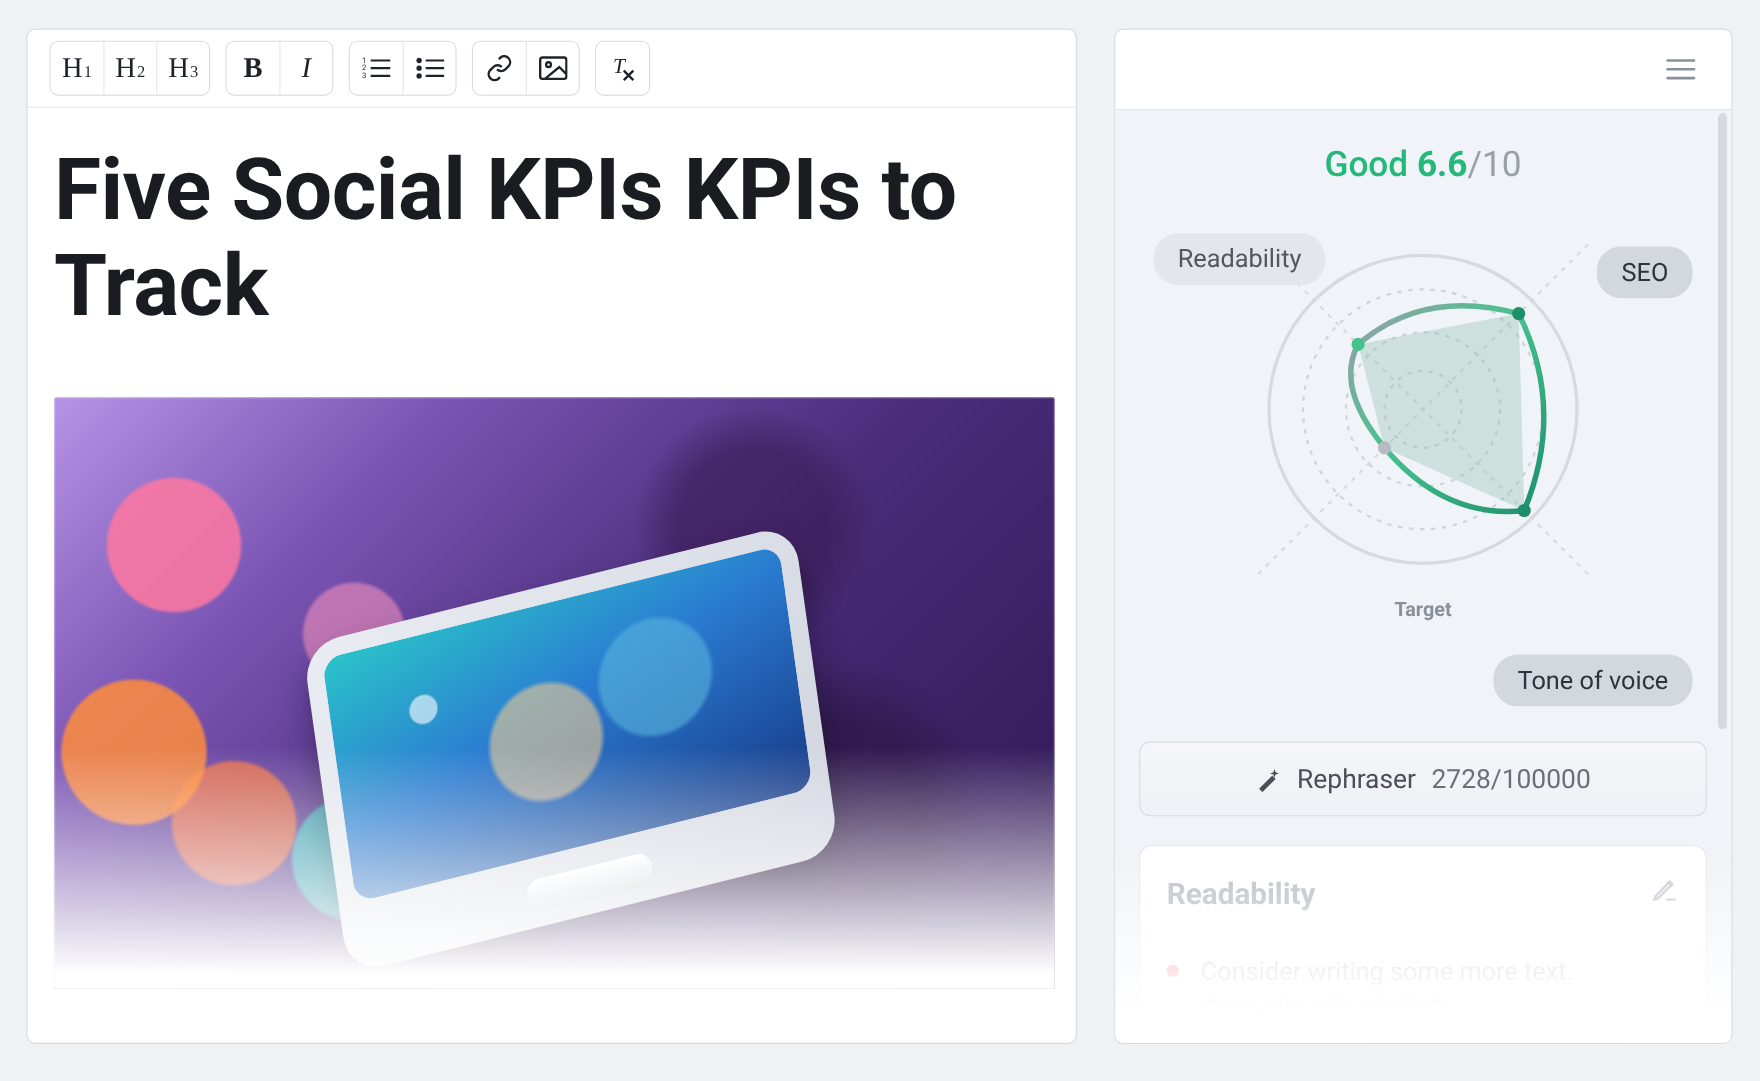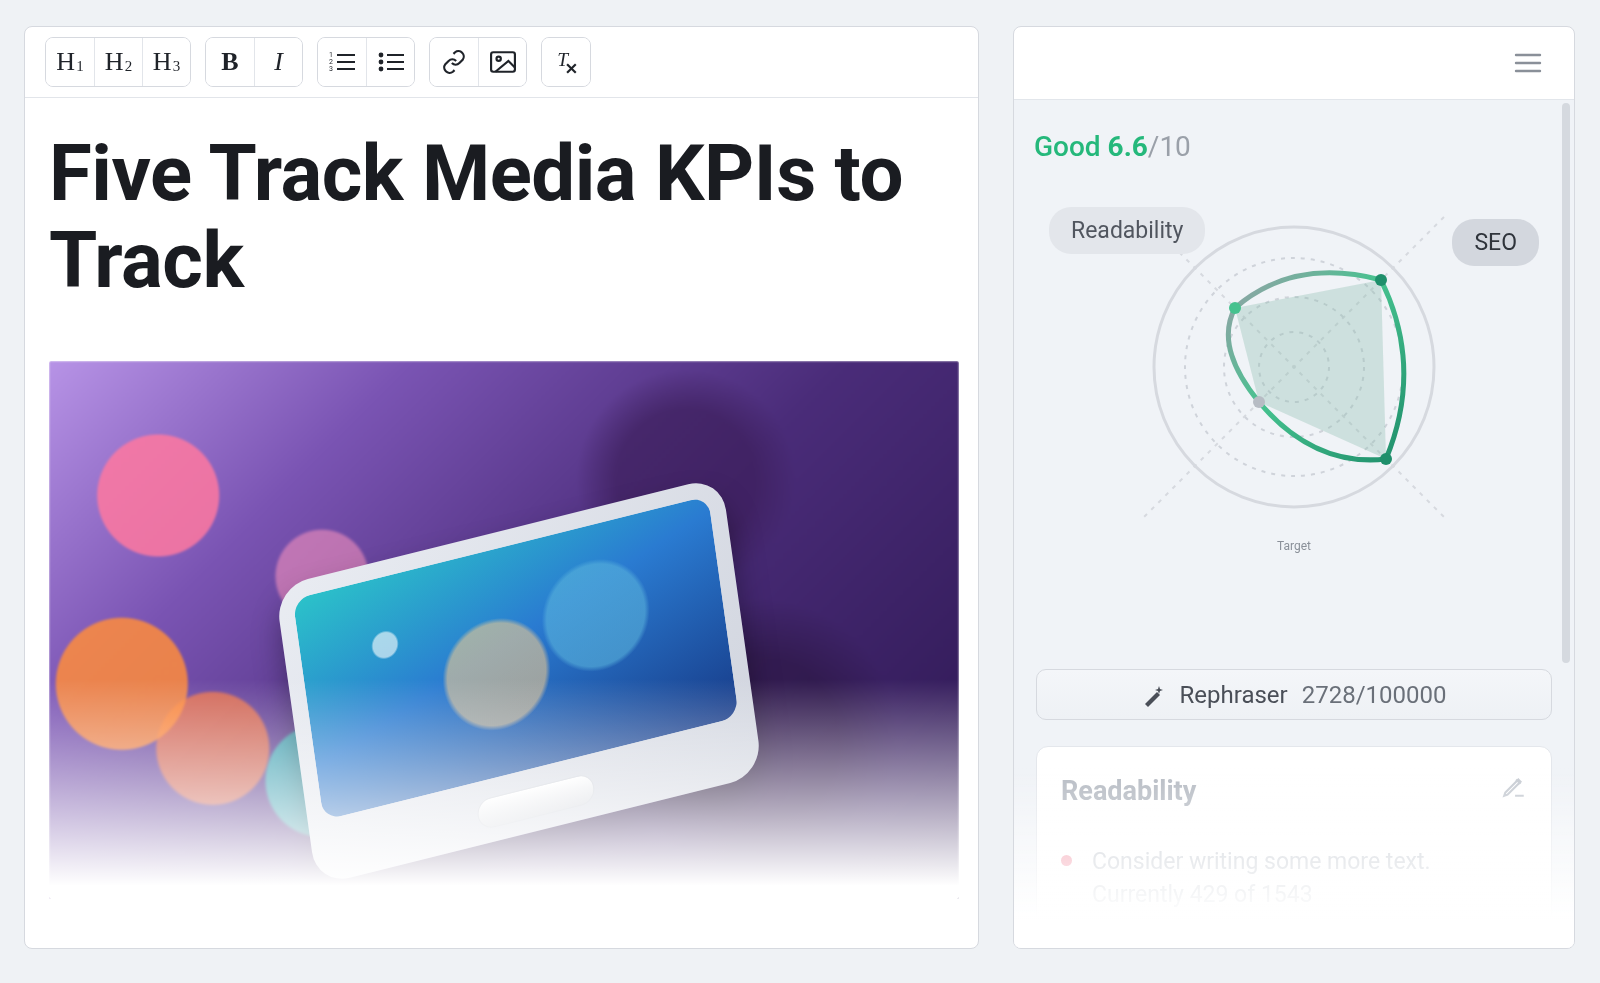--- a/index.html
+++ b/index.html
@@ -41,36 +41,36 @@
       linear-gradient(160deg,#2bc3c9 0%, #2a7bd1 45%, #173a87 100%);
   }
   .phone-btn { position:absolute; bottom:14px; left:50%; transform:translateX(-50%); width:120px; height:30px; border-radius:16px; background:linear-gradient(#fff,#d6d9df); border:1px solid #cfd3da; }
   .hero-fade { position:absolute; left:0; right:0; bottom:0; height:220px; background:linear-gradient(to top, #ffffff 6%, rgba(255,255,255,0) 100%); }
 
   
   .sidebar { flex:0 0 562px; background:#fff; border:1px solid #d6d9df; border-radius:8px; display:flex; flex-direction:column; overflow:hidden; position:relative; }
   .side-top { height:72px; display:flex; align-items:center; justify-content:flex-end; padding:0 26px; }
   .menu-btn { width:40px; height:40px; border-radius:6px; display:flex; align-items:center; justify-content:center; cursor:pointer; }
   .side-content { flex:1; background:#f0f3f7; border-top:1px solid #e2e6eb; padding:30px 20px 0 20px; overflow-y:auto; position:relative; }
-  .score-line { font-size:28px; color:#9aa0a9; }
+  .score-line { text-align:center; font-size:32px; color:#9aa0a9; }
   .score-line .good { color:#25b87b; font-weight:500; }
   .score-line .val { color:#25b87b; font-weight:700; }
 
   .pill { background:#e3e6eb; color:#51565f; font-size:23px; padding:10px 22px; border-radius:22px; display:inline-block; cursor:pointer; }
   .pill.dark { background:#d3d7de; color:#2f343b; }
   .radar-wrap { position:relative; width:500px; height:430px; margin:20px auto 10px auto; }
   .radar-wrap svg { display:block; margin:0 auto; }
   .corner { position:absolute; }
   .corner.tl { top:0; left:5px; }
   .corner.tr { top:12px; right:5px; }
   .corner.bl { bottom:0; left:5px; }
   .corner.br { bottom:0; right:5px; }
-  .target-lbl { position:absolute; left:50%; transform:translateX(-50%); top:332px; font-size:12px; color:#8a9099; }
-
-  .rephraser { margin:32px 2px 0 2px; border:1px solid #d6d9df; border-radius:10px; background:linear-gradient(#f4f6f9,#eef1f5); height:51px; display:flex; align-items:center; justify-content:center; gap:14px; font-size:24px; color:#4a4f58; cursor:pointer; }
+  .target-lbl { position:absolute; left:50%; transform:translateX(-50%); top:332px; font-size:18px; color:#8a9099;font-weight:bold; }
+
+  .rephraser { margin:32px 2px 0 2px; border:1px solid #d6d9df; border-radius:10px; background:linear-gradient(#f4f6f9,#eef1f5); height:68px; display:flex; align-items:center; justify-content:center; gap:14px; font-size:24px; color:#4a4f58; cursor:pointer; }
   .rephraser .count { color:#6a7079; }
 
   .card { margin:26px 2px 0 2px; border:1px solid #e4e7ec; border-radius:12px; background:#fff; padding:28px 24px 0 24px; height:230px; overflow:hidden; position:relative; }
   .card h2 { font-size:27px; font-weight:700; color:#b7bcc4; }
   .pencil { position:absolute; top:26px; right:24px; color:#c7ccd3; cursor:pointer; }
   .suggestion { margin-top:38px; display:flex; gap:20px; align-items:flex-start; font-size:23px; line-height:1.45; color:#c7ccd3; }
   .dot { width:11px; height:11px; border-radius:50%; background:#f39aaa; flex:0 0 11px; margin-top:10px; }
   .sidebar-fade { position:absolute; left:0; right:0; bottom:0; height:180px; background:linear-gradient(to top,#ffffff 15%, rgba(255,255,255,0)); pointer-events:none; }
 
   .scrollbar { position:absolute; right:4px; top:76px; width:8px; height:560px; background:#d5d9df; border-radius:4px; }
@@ -143,21 +143,21 @@
         <div class="tb-btn">
           <svg width="26" height="26" viewBox="0 0 24 24">
             <text x="4" y="16" font-family="Georgia" font-style="italic" font-size="18" fill="#1f2329">T</text>
             <line x1="13" y1="14" x2="21" y2="22" stroke="#1f2329" stroke-width="2"></line>
               <line x1="21" y1="14" x2="13" y2="22" stroke="#1f2329" stroke-width="2"></line>
           </svg>
         </div>
       </div>
     </div>
     <div class="editor-body">
-      <h1 class="article-title">Five Track Media KPIs to Track</h1>
+      <h1 class="article-title">Five Social KPIs KPIs to Track</h1>
       <div class="hero" aria-label="hand holding smartphone with bokeh lights">
         <div class="hero-bg"></div>
         <div class="phone">
             <div class="phone-body">
               <div class="phone-screen"></div>
               <div class="phone-btn"></div>
             </div>
           </div>
         <div class="hero-fade"></div>
       </div>
@@ -176,20 +176,21 @@
     </div>
     <div class="side-content">
       <div class="score-line">
         <span class="good">Good</span>
         <span class="val">6.6</span><span>/10</span>
       </div>
 
       <div class="radar-wrap">
         <span class="pill corner tl">Readability</span>
         <span class="pill dark corner tr">SEO</span>
+        <span class="pill dark corner br">Tone of voice</span>
         <span class="target-lbl">Target</span>
 
         <svg width="320" height="320" viewBox="-160 -160 320 320" style="margin-top:44px">
 
           <line x1="-150" y1="-150" x2="150" y2="150" stroke="#d6d9df" stroke-width="2" stroke-dasharray="4 6"></line>
           <line x1="150" y1="-150" x2="-150" y2="150" stroke="#d6d9df" stroke-width="2" stroke-dasharray="4 6"></line>
 
           <circle r="140" fill="none" stroke="#d6d9df" stroke-width="3"></circle>
 
           <circle r="109" fill="none" stroke="#cfd3da" stroke-width="2" stroke-dasharray="4 6"></circle>

